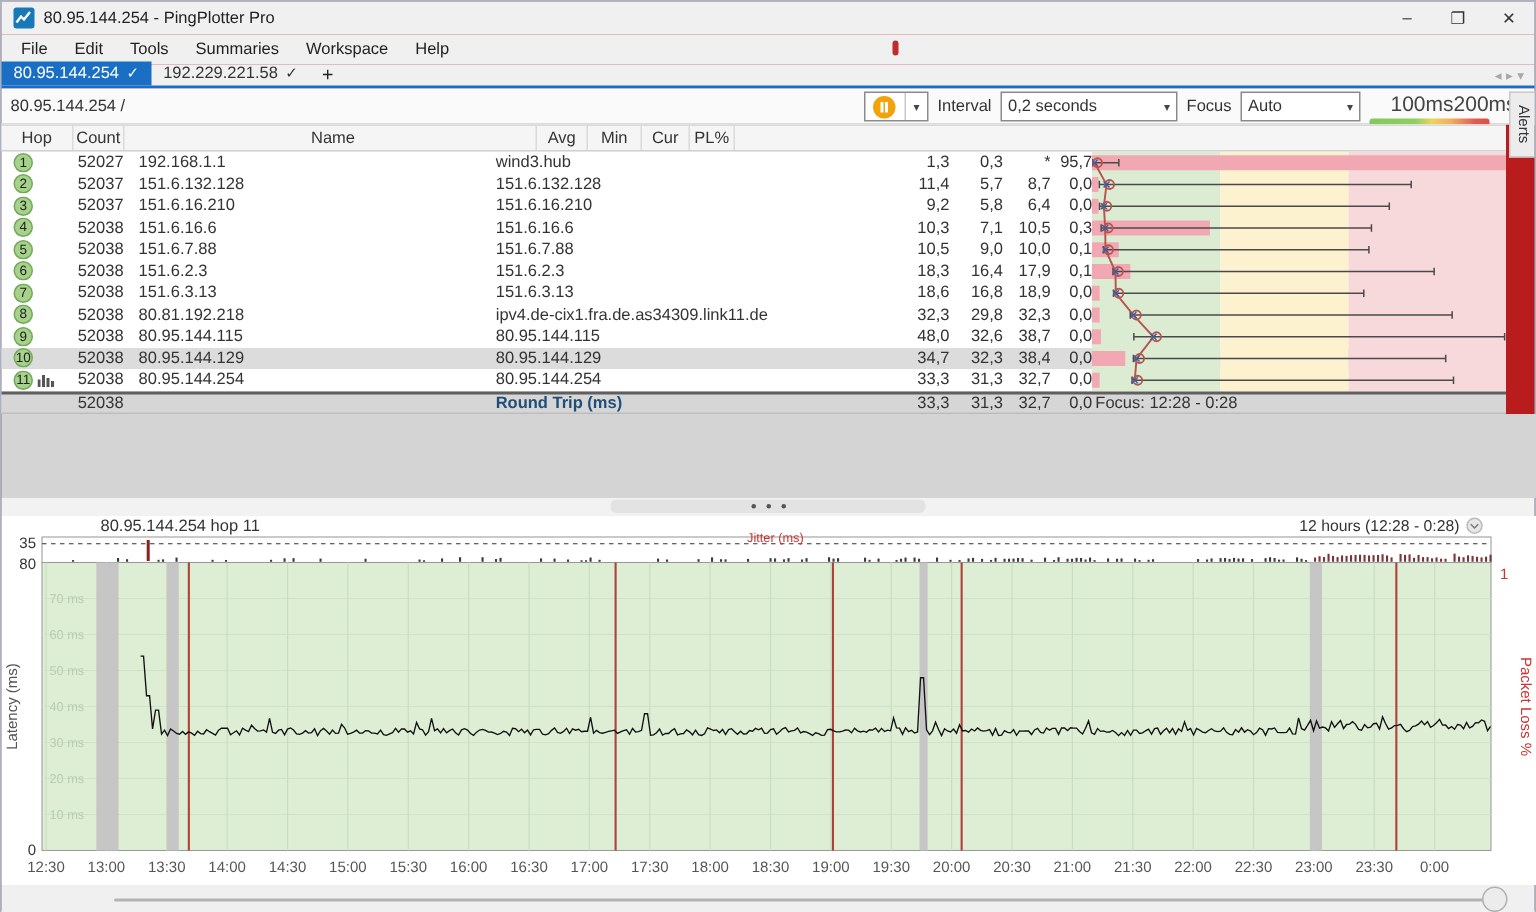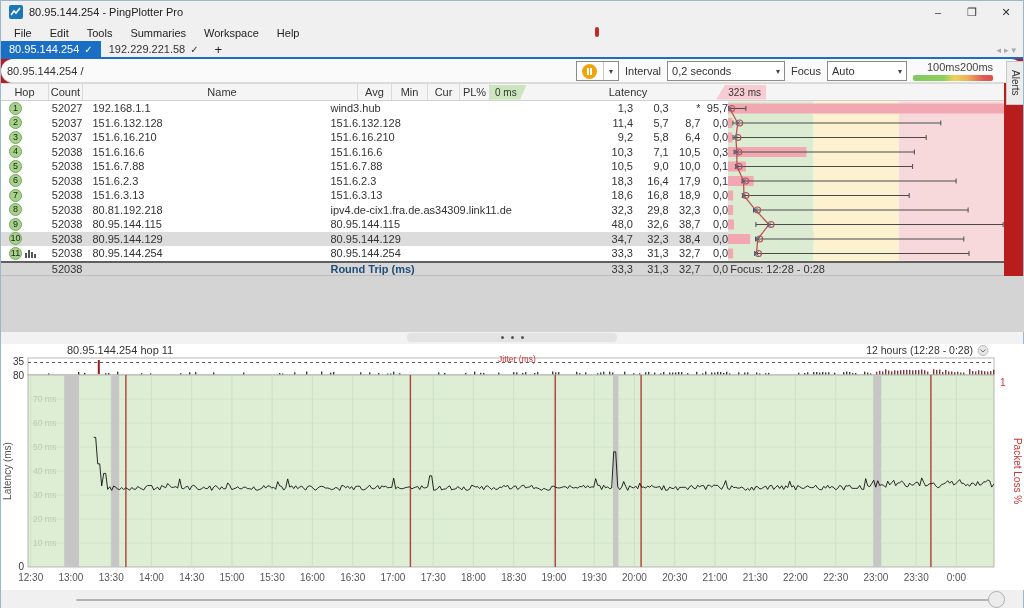--- a/index.html
+++ b/index.html
@@ -23,35 +23,35 @@
   
   .tabbar { height:16px; display:flex; align-items:flex-end; background:#f0f0f0; border-bottom:2px solid #1a6fc4; position:relative; }
   .tab { height:16px; display:flex; align-items:center; padding:0 8px; font-size:11px; gap:5px; }
   .tab.active { background:#1a6fc4; color:#fff; }
   .tab.inactive { color:#333; }
   .tab .chk { font-size:10px; }
   .newtab { padding:0 8px; font-size:13px; color:#222; }
   .tabnav { position:absolute; right:4px; bottom:2px; color:#a8a8a8; font-size:9px; letter-spacing:3px; }
 
   
-  .targetrow { height:24px; background:#fafafa; border-bottom:1px solid #dcdcdc; display:flex; align-items:center; padding:0 6px; position:relative;border-radius:12px; }
+  .targetrow { height:24px; background:#fafafa; border-bottom:1px solid #dcdcdc; display:flex; align-items:center; padding:0 6px; position:relative; }
   .target-address { font-size:11px; color:#333; }
   .toolbar { position:absolute; right:30px; top:0; height:24px; display:flex; align-items:center; gap:6px; }
   .pausebox { display:flex; border:1px solid #8a8a8a; background:#fff; height:20px; }
   .pausebtn { width:26px; display:flex; align-items:center; justify-content:center; }
   .pausecirc { width:15px; height:15px; border-radius:50%; background:#f0a30a; position:relative; }
   .pausecirc:before, .pausecirc:after { content:""; position:absolute; top:4px; width:2px; height:7px; background:#fff; }
   .pausecirc:before { left:5px; } .pausecirc:after { left:8px; }
   .pausecaret { width:15px; border-left:1px solid #c8c8c8; display:flex; align-items:center; justify-content:center; font-size:8px; color:#444; }
   .tool-label { font-size:11px; color:#333; }
   .select { height:20px; background:#fff; border:1px solid #8a8a8a; display:flex; align-items:center; padding:0 4px; font-size:11px; }
   .select .caret { margin-left:auto; font-size:8px; color:#444; padding-left:6px; }
   .sel-interval { width:118px; } .sel-focus { width:80px; }
   .legend { width:80px; position:relative; height:20px; }
-  .legend-labels { display:flex; font-size:11px; color:#444; justify-content:space-between; padding:0 6px 0 14px; }
+  .legend-labels { display:flex; font-size:14px; color:#444; justify-content:space-between; padding:0 6px 0 14px; }
   .legend-bar { margin-top:2px; height:6px; border-radius:2px;
     background:linear-gradient(to right,#84c85e 0%,#8ecf5f 38%,#ecd35e 52%,#eeb05c 68%,#e05a52 88%,#dd4f48 100%); }
   .alerts-tab { position:absolute; right:0; top:60px; width:17px; height:44px; background:#ececec; border:1px solid #c9c9c9; border-right:none; display:flex; align-items:center; justify-content:center; }
   .alerts-tab span { writing-mode:vertical-rl; font-size:10px; color:#333; }
 
   
   .tablewrap { position:relative; width:1003px; background:#fff; }
   .trow { display:flex; height:14.5px; align-items:center; font-size:11px; }
   .trow.header { height:18px; background:#f5f5f5; border-bottom:1px solid #d0d0d0; border-top:1px solid #d9d9d9; color:#333; }
   .trow.header .cell { border-right:1px solid #dadada; height:100%; display:flex; align-items:center; justify-content:center; }
@@ -157,25 +157,20 @@
 
   <div class="tablewrap">
     <div class="trow header">
       <span class="cell c-hop" style="justify-content:center;padding-left:0">Hop</span>
       <span class="cell c-count" style="text-align:center">Count</span>
       <span class="cell c-name">Name</span>
       <span class="cell c-avg" style="text-align:center">Avg</span>
       <span class="cell c-min" style="text-align:center">Min</span>
       <span class="cell c-cur" style="text-align:center">Cur</span>
       <span class="cell c-pl" style="text-align:center;padding-right:0">PL%</span>
-      <span class="hdr-lat" style="border-right:none">
-        <span class="lat-chip-left">0 ms</span>
-        <span class="lat-title">Latency</span>
-        <span class="lat-chip-right">323 ms</span>
-      </span>
     </div>
     <div id="rows">
         <div class="trow">
     <span class="cell c-hop">
             <span class="hopbadge">1</span>
           </span>
     <span class="cell c-count">52027</span>
     <span class="cell c-ip">192.168.1.1</span>
     <span class="cell c-name">wind3.hub</span>
     <span class="cell c-avg">1,3</span>

